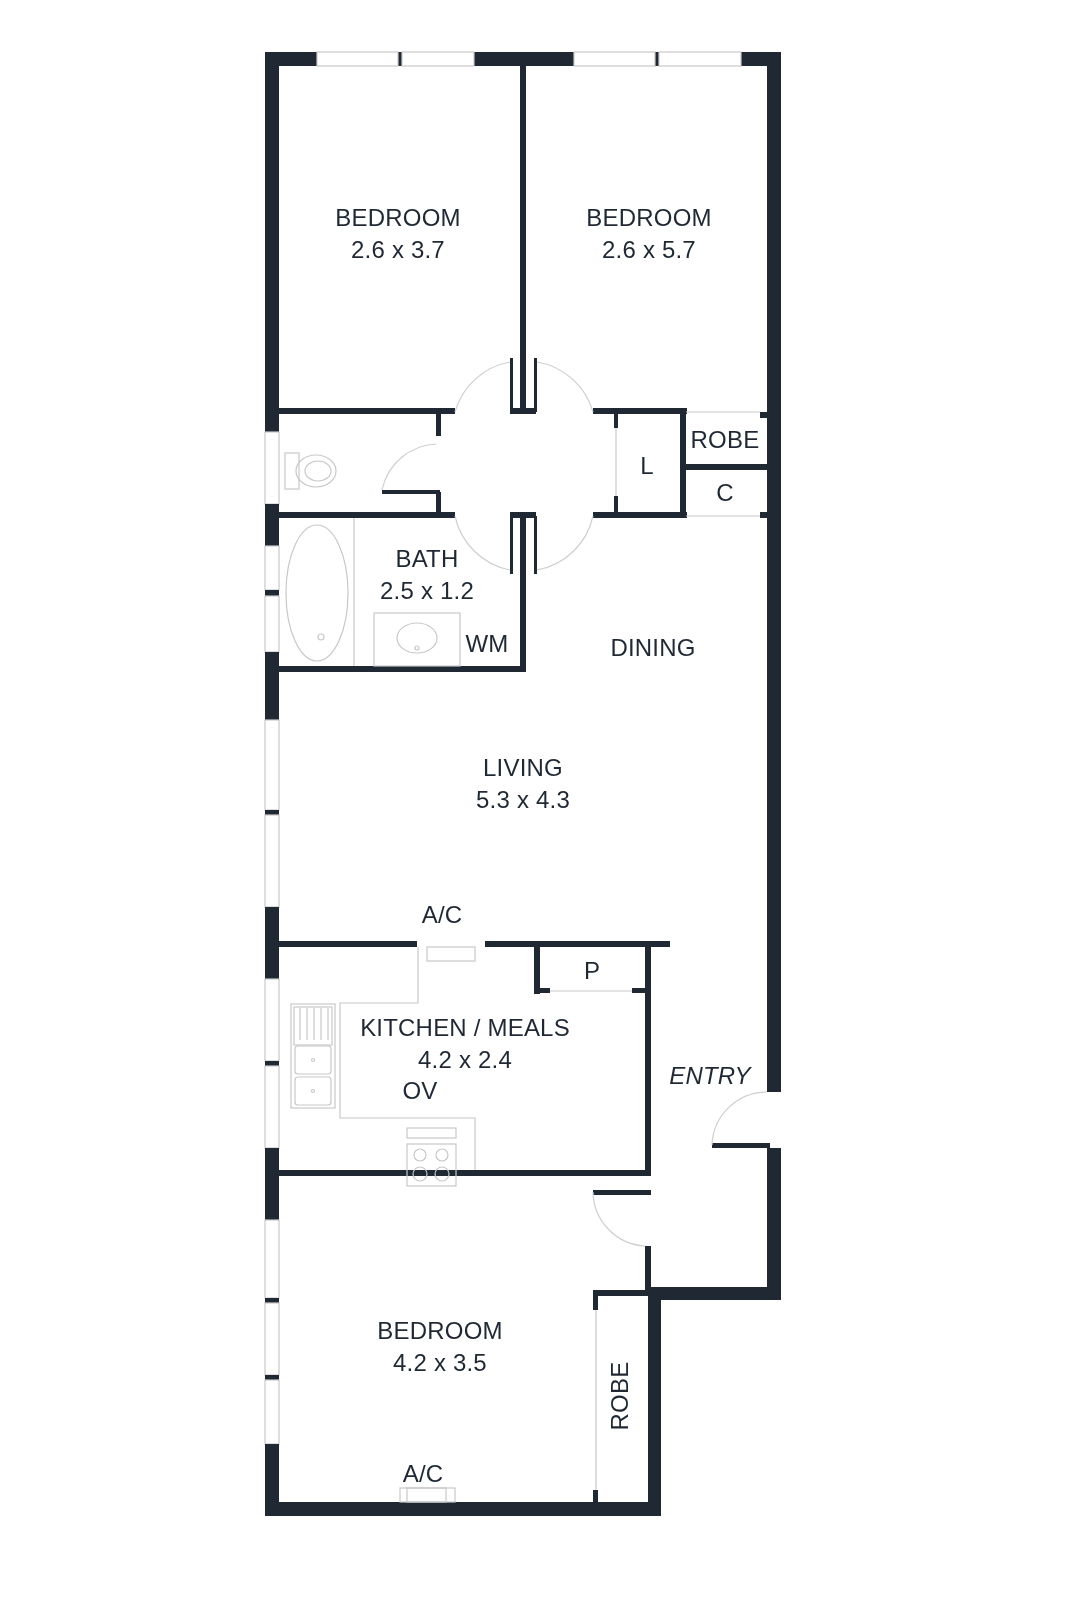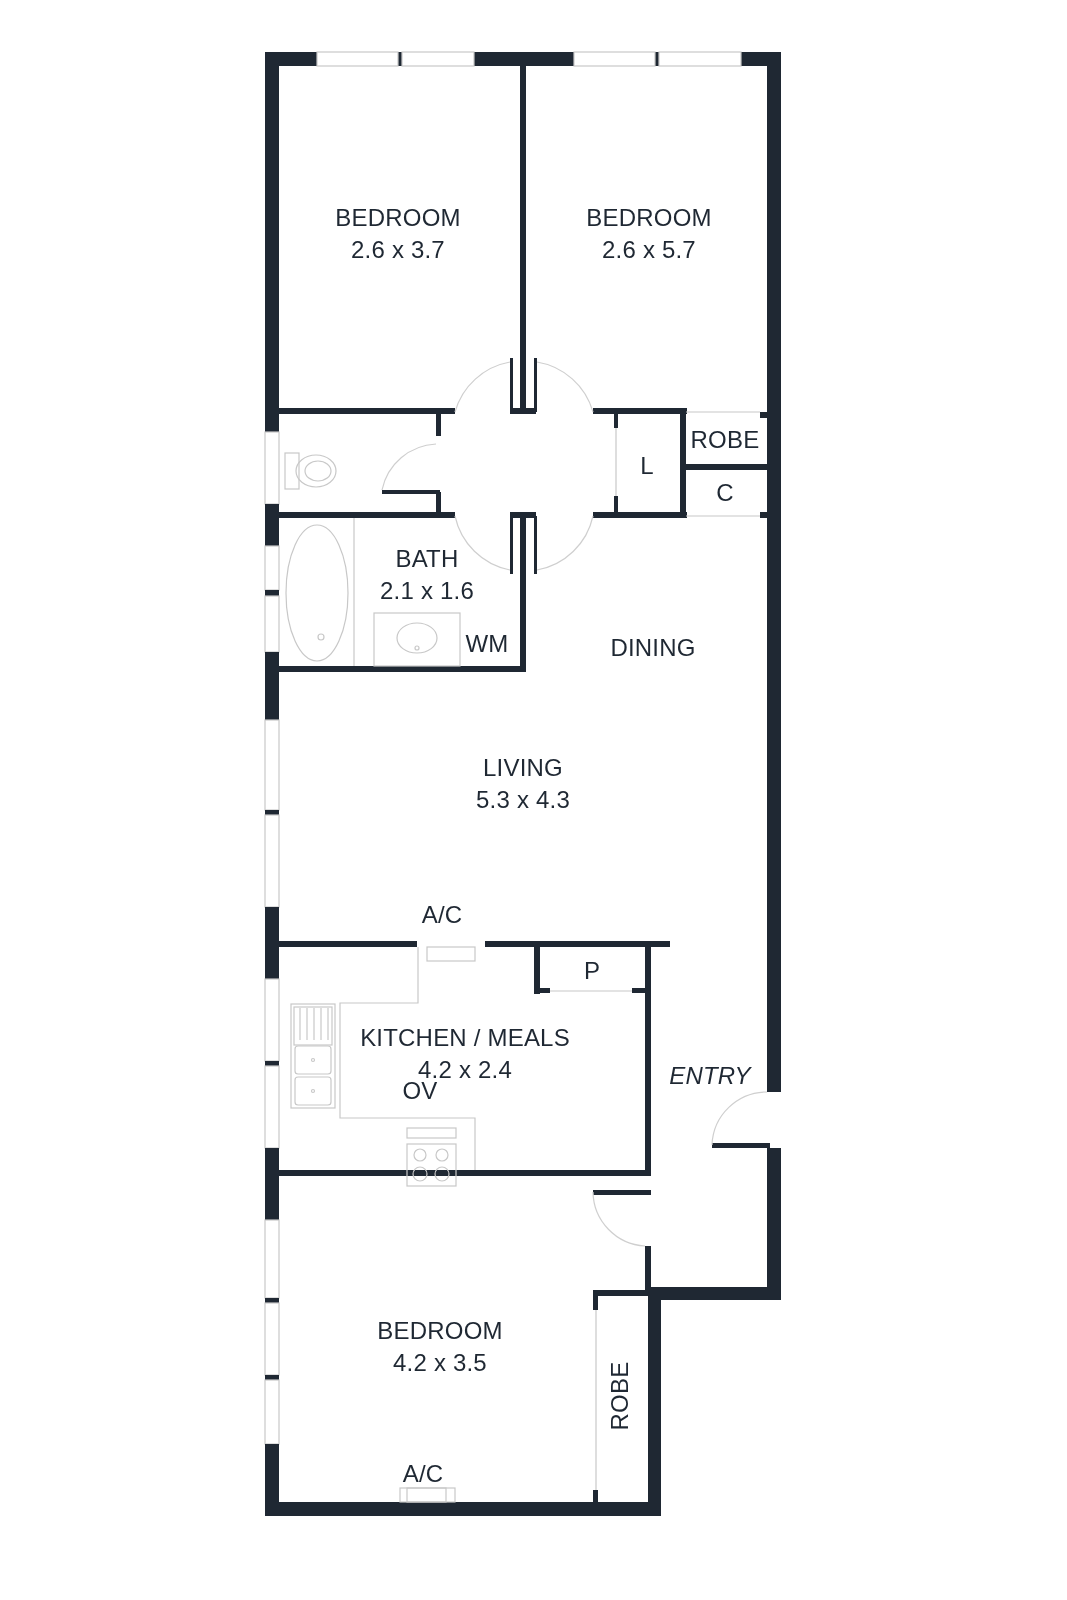--- a/index.html
+++ b/index.html
@@ -190,39 +190,39 @@
   <span>ROBE</span>
 </div>
 <div class="lbl" style="left:647px; top:450px;">
   <span>L</span>
 </div>
 <div class="lbl" style="left:725px; top:477px;">
   <span>C</span>
 </div>
 <div class="lbl" style="left:412px; top:543px;margin-left:15px;">
   <span>BATH</span>
-  <span>2.1 x 1.6</span>
+  <span>2.5 x 1.2</span>
 </div>
 <div class="lbl" style="left:487px; top:628px;">
   <span>WM</span>
 </div>
 <div class="lbl" style="left:653px; top:632px;">
   <span>DINING</span>
 </div>
 <div class="lbl" style="left:523px; top:752px;">
   <span>LIVING</span>
   <span>5.3 x 4.3</span>
 </div>
 <div class="lbl" style="left:442px; top:899px;">
   <span>A/C</span>
 </div>
 <div class="lbl" style="left:592px; top:955px;">
   <span>P</span>
 </div>
-<div class="lbl" style="left:465px; top:1012px;margin-top:10px;">
+<div class="lbl" style="left:465px; top:1012px;">
   <span>KITCHEN / MEALS</span>
   <span>4.2 x 2.4</span>
 </div>
 <div class="lbl" style="left:420px; top:1075px;">
   <span>OV</span>
 </div>
 <div class="lbl" style="left:710px; top:1060px;font-style:italic;">
   <span>ENTRY</span>
 </div>
 <div class="lbl" style="left:440px; top:1315px;">

